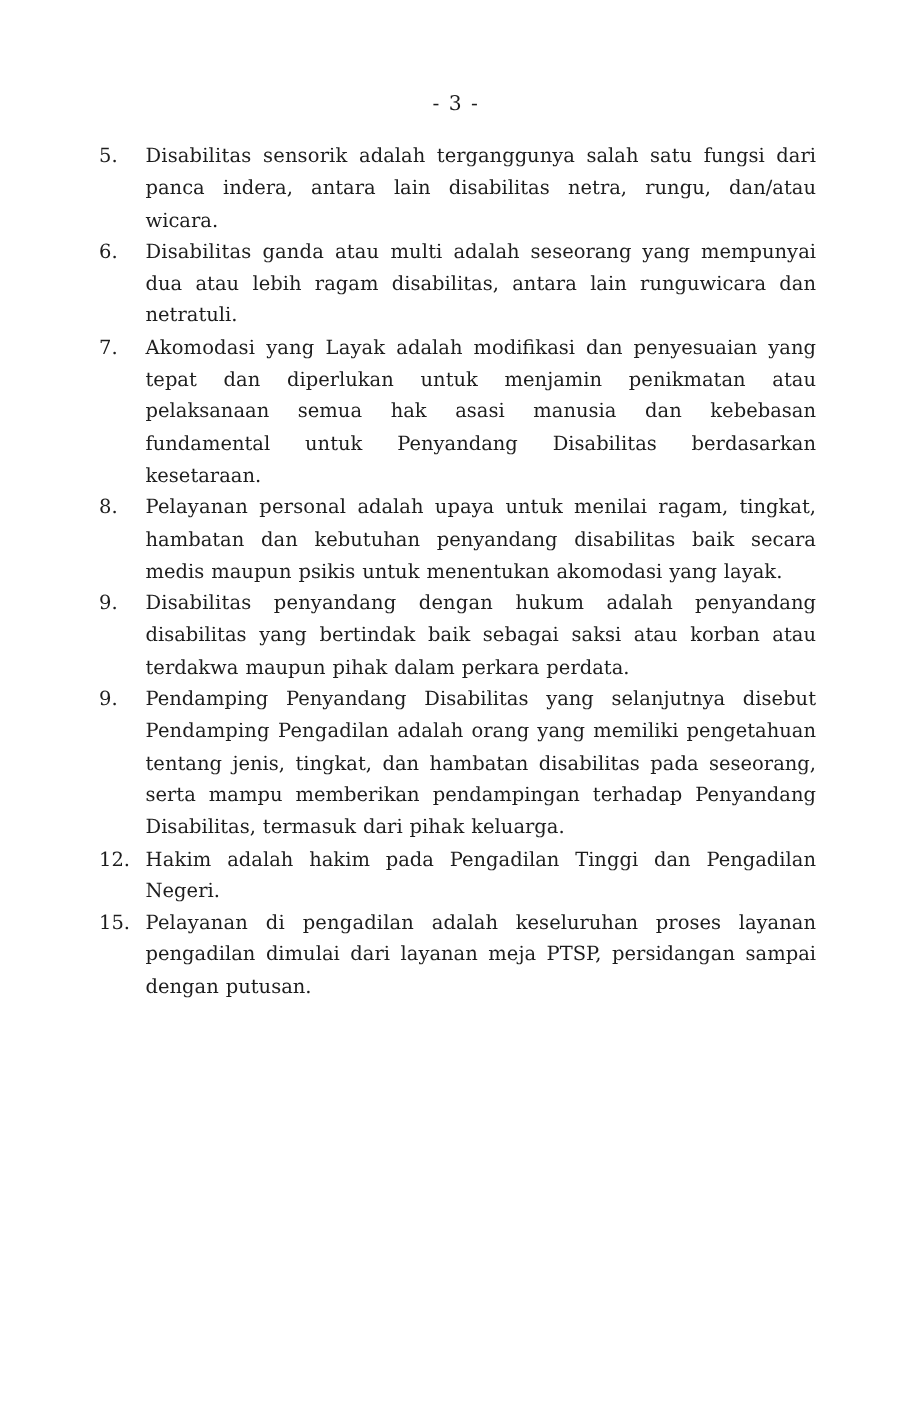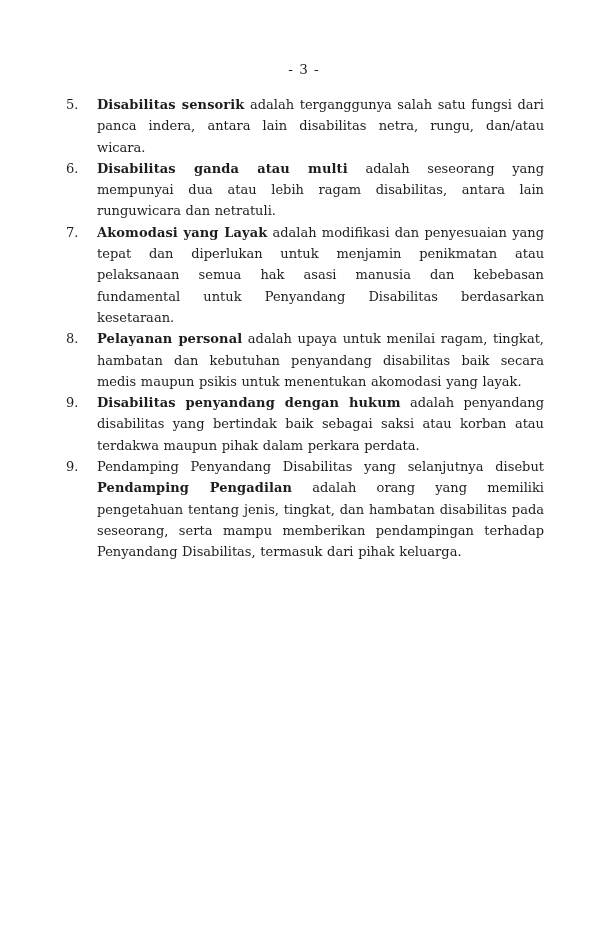--- a/index.html
+++ b/index.html
@@ -43,21 +43,21 @@
     text-align: left;
   }
   .def-text {
     flex: 1 1 auto;
     font-size: 13px;
     line-height: 21.3px;
     text-align: justify;
     word-spacing: 0.5px;
   }
   .def-text b {
-    font-weight: bold;
+    font-weight: normal;
     letter-spacing: 0.1px;
   }
 </style>
 </head>
 <body>
 
 <div class="page">
   <div class="page-number">- 3 -</div>
   <div class="def-list">
       <div class="def-item">
@@ -77,14 +77,22 @@
         <div class="def-text"><b>Pelayanan personal</b> adalah upaya untuk menilai ragam, tingkat, hambatan dan kebutuhan penyandang disabilitas baik secara medis maupun psikis untuk menentukan akomodasi yang layak.</div>
       </div>
       <div class="def-item">
         <div class="def-num">9.</div>
         <div class="def-text"><b>Disabilitas penyandang dengan hukum</b> adalah penyandang disabilitas yang bertindak baik sebagai saksi atau korban atau terdakwa maupun pihak dalam perkara perdata.</div>
       </div>
       <div class="def-item">
         <div class="def-num">9.</div>
         <div class="def-text">Pendamping Penyandang Disabilitas yang selanjutnya disebut <b>Pendamping Pengadilan</b> adalah orang yang memiliki pengetahuan tentang jenis, tingkat, dan hambatan disabilitas pada seseorang, serta mampu memberikan pendampingan terhadap Penyandang Disabilitas, termasuk dari pihak keluarga.</div>
       </div>
+      <div class="def-item">
+        <div class="def-num">12.</div>
+        <div class="def-text"><b>Hakim</b> adalah hakim pada Pengadilan Tinggi dan Pengadilan Negeri.</div>
+      </div>
+      <div class="def-item">
+        <div class="def-num">15.</div>
+        <div class="def-text"><b>Pelayanan di pengadilan</b> adalah keseluruhan proses layanan pengadilan dimulai dari layanan meja PTSP, persidangan sampai dengan putusan.</div>
+      </div>
     </div>
 </div>
 
 </body></html>

